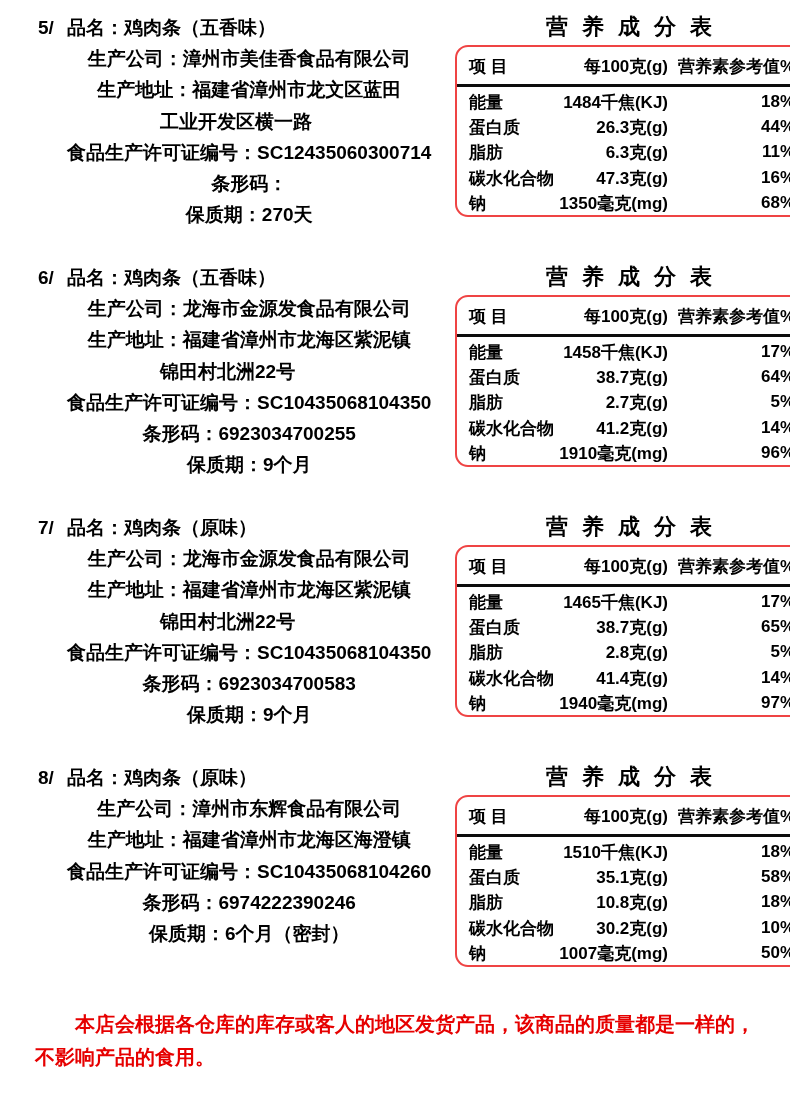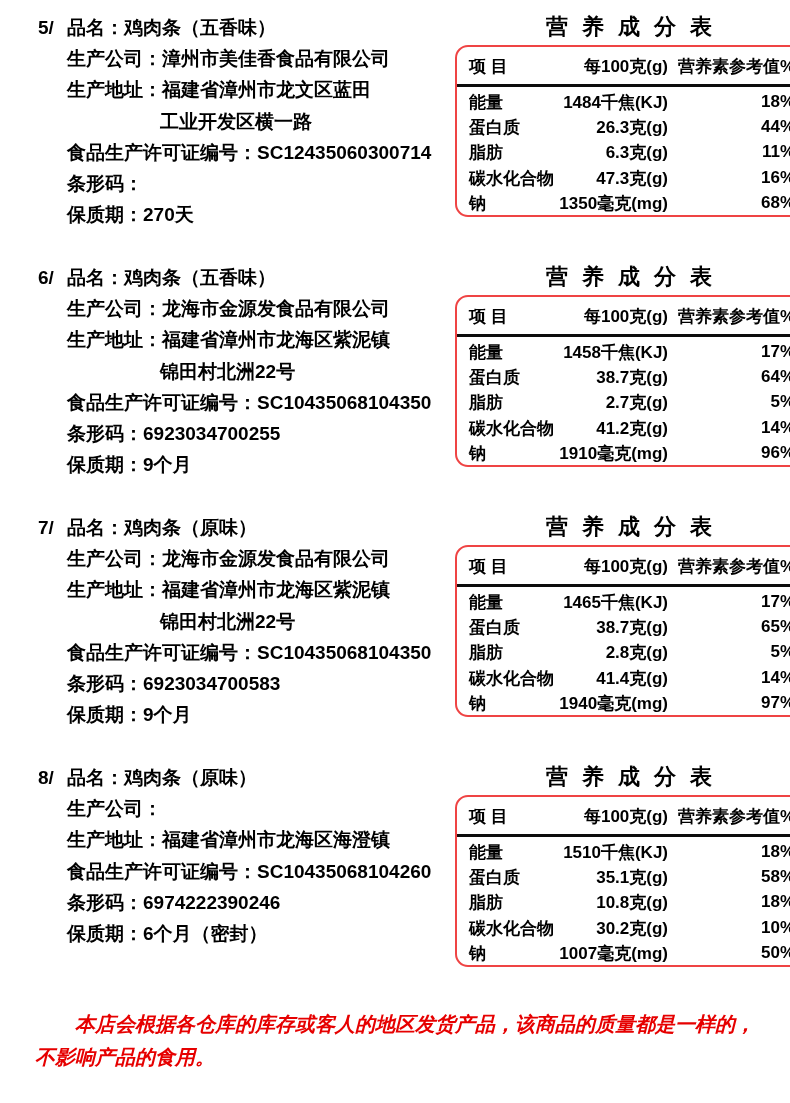--- a/index.html
+++ b/index.html
@@ -11,21 +11,21 @@
     font-family:"Liberation Sans","DejaVu Sans",sans-serif;
     font-weight:700;
     overflow:hidden;
   }
   .products{position:absolute;top:12px;left:0;width:790px;}
   .product{position:relative;height:250px;}
 
   
   .info{position:absolute;left:38px;top:0;font-size:19px;line-height:31.2px;}
   .info .line{height:31.2px;display:flex;align-items:center;white-space:nowrap;}
-  .info .line.ind{padding-left:29px;}
+  .info .line.ind{padding-left:29px;justify-content:center;}
   .info .line.cont{padding-left:122px;}
   .num{display:inline-block;width:29px;}
 
   
   .nutri{position:absolute;left:455px;top:2px;width:348px;}
   .nutri-title{
     font-size:22px;line-height:26px;text-align:center;
     letter-spacing:14px;padding-left:14px;white-space:nowrap;
   }
   .ntable{
@@ -40,21 +40,21 @@
     position:absolute;top:50%;transform:translateY(-50%);white-space:nowrap;
   }
   .c1{left:12px;}
   .c2{right:133px;}
   .c3{right:6px;}
 
   
   .note{
     position:absolute;left:35px;top:1008px;width:724px;
     font-size:20px;line-height:33px;text-indent:2em;
-    color:#e60000;margin:0;font-style:italic;
+    color:#e60000;margin:0;
   }
 </style>
 </head>
 <body>
 
 <div class="page">
 
   <div class="products">
     <section class="product">
 
@@ -273,20 +273,21 @@
 
     <section class="product">
 
       <div class="info">
         <div class="line">
           <span class="num">8/</span>
           <span><span>品名：</span><span>鸡肉条（原味）</span></span>
         </div>
         <div class="line ind">
           <span>生产公司：</span>
+            <span>漳州市东辉食品有限公司</span>
         </div>
         <div class="line ind">
           <span>生产地址：</span>
             <span>福建省漳州市龙海区海澄镇</span>
         </div>
         <div class="line ind">
           <span>食品生产许可证编号：</span>
             <span>SC10435068104260</span>
         </div>
         <div class="line ind">

